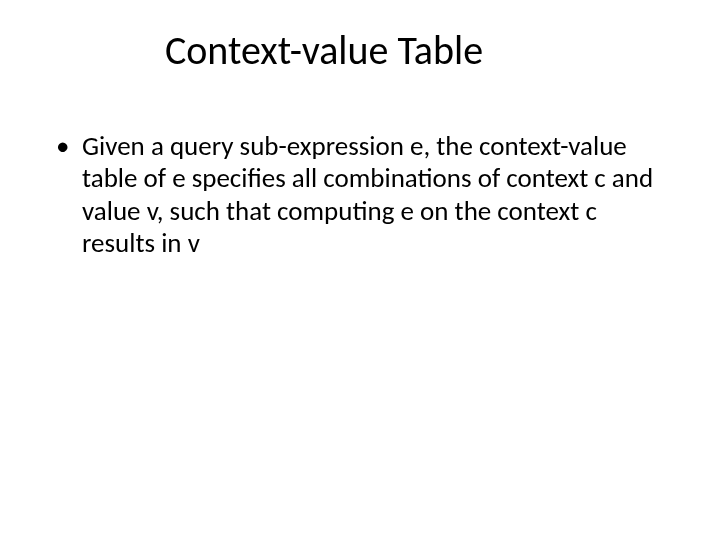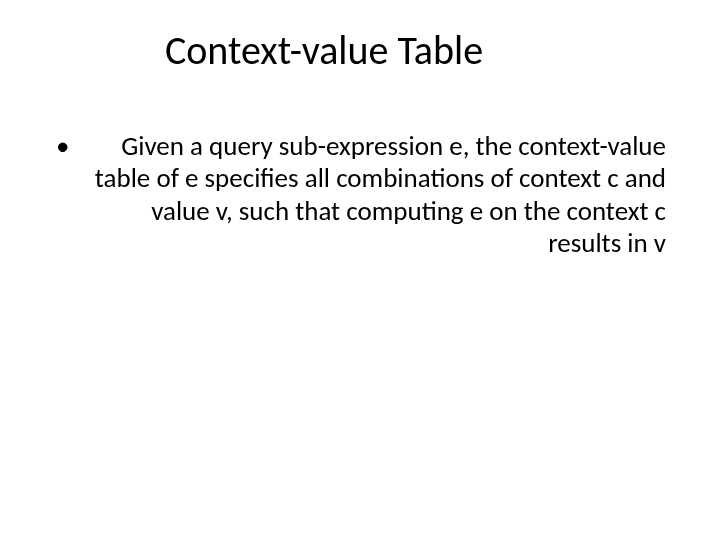--- a/index.html
+++ b/index.html
@@ -38,21 +38,20 @@
   }
   ul.bullets {
     list-style: none;
     margin: 0;
     padding: 0;
   }
   ul.bullets > li {
     position: relative;
     padding-left: 28px;
     margin-bottom: 34px;
-    text-align: right;
   }
   ul.bullets > li::before {
     content: "•";
     position: absolute;
     left: 2px;
     top: 0;
     font-size: 27px;
     line-height: 1.2;
   }
 </style>

